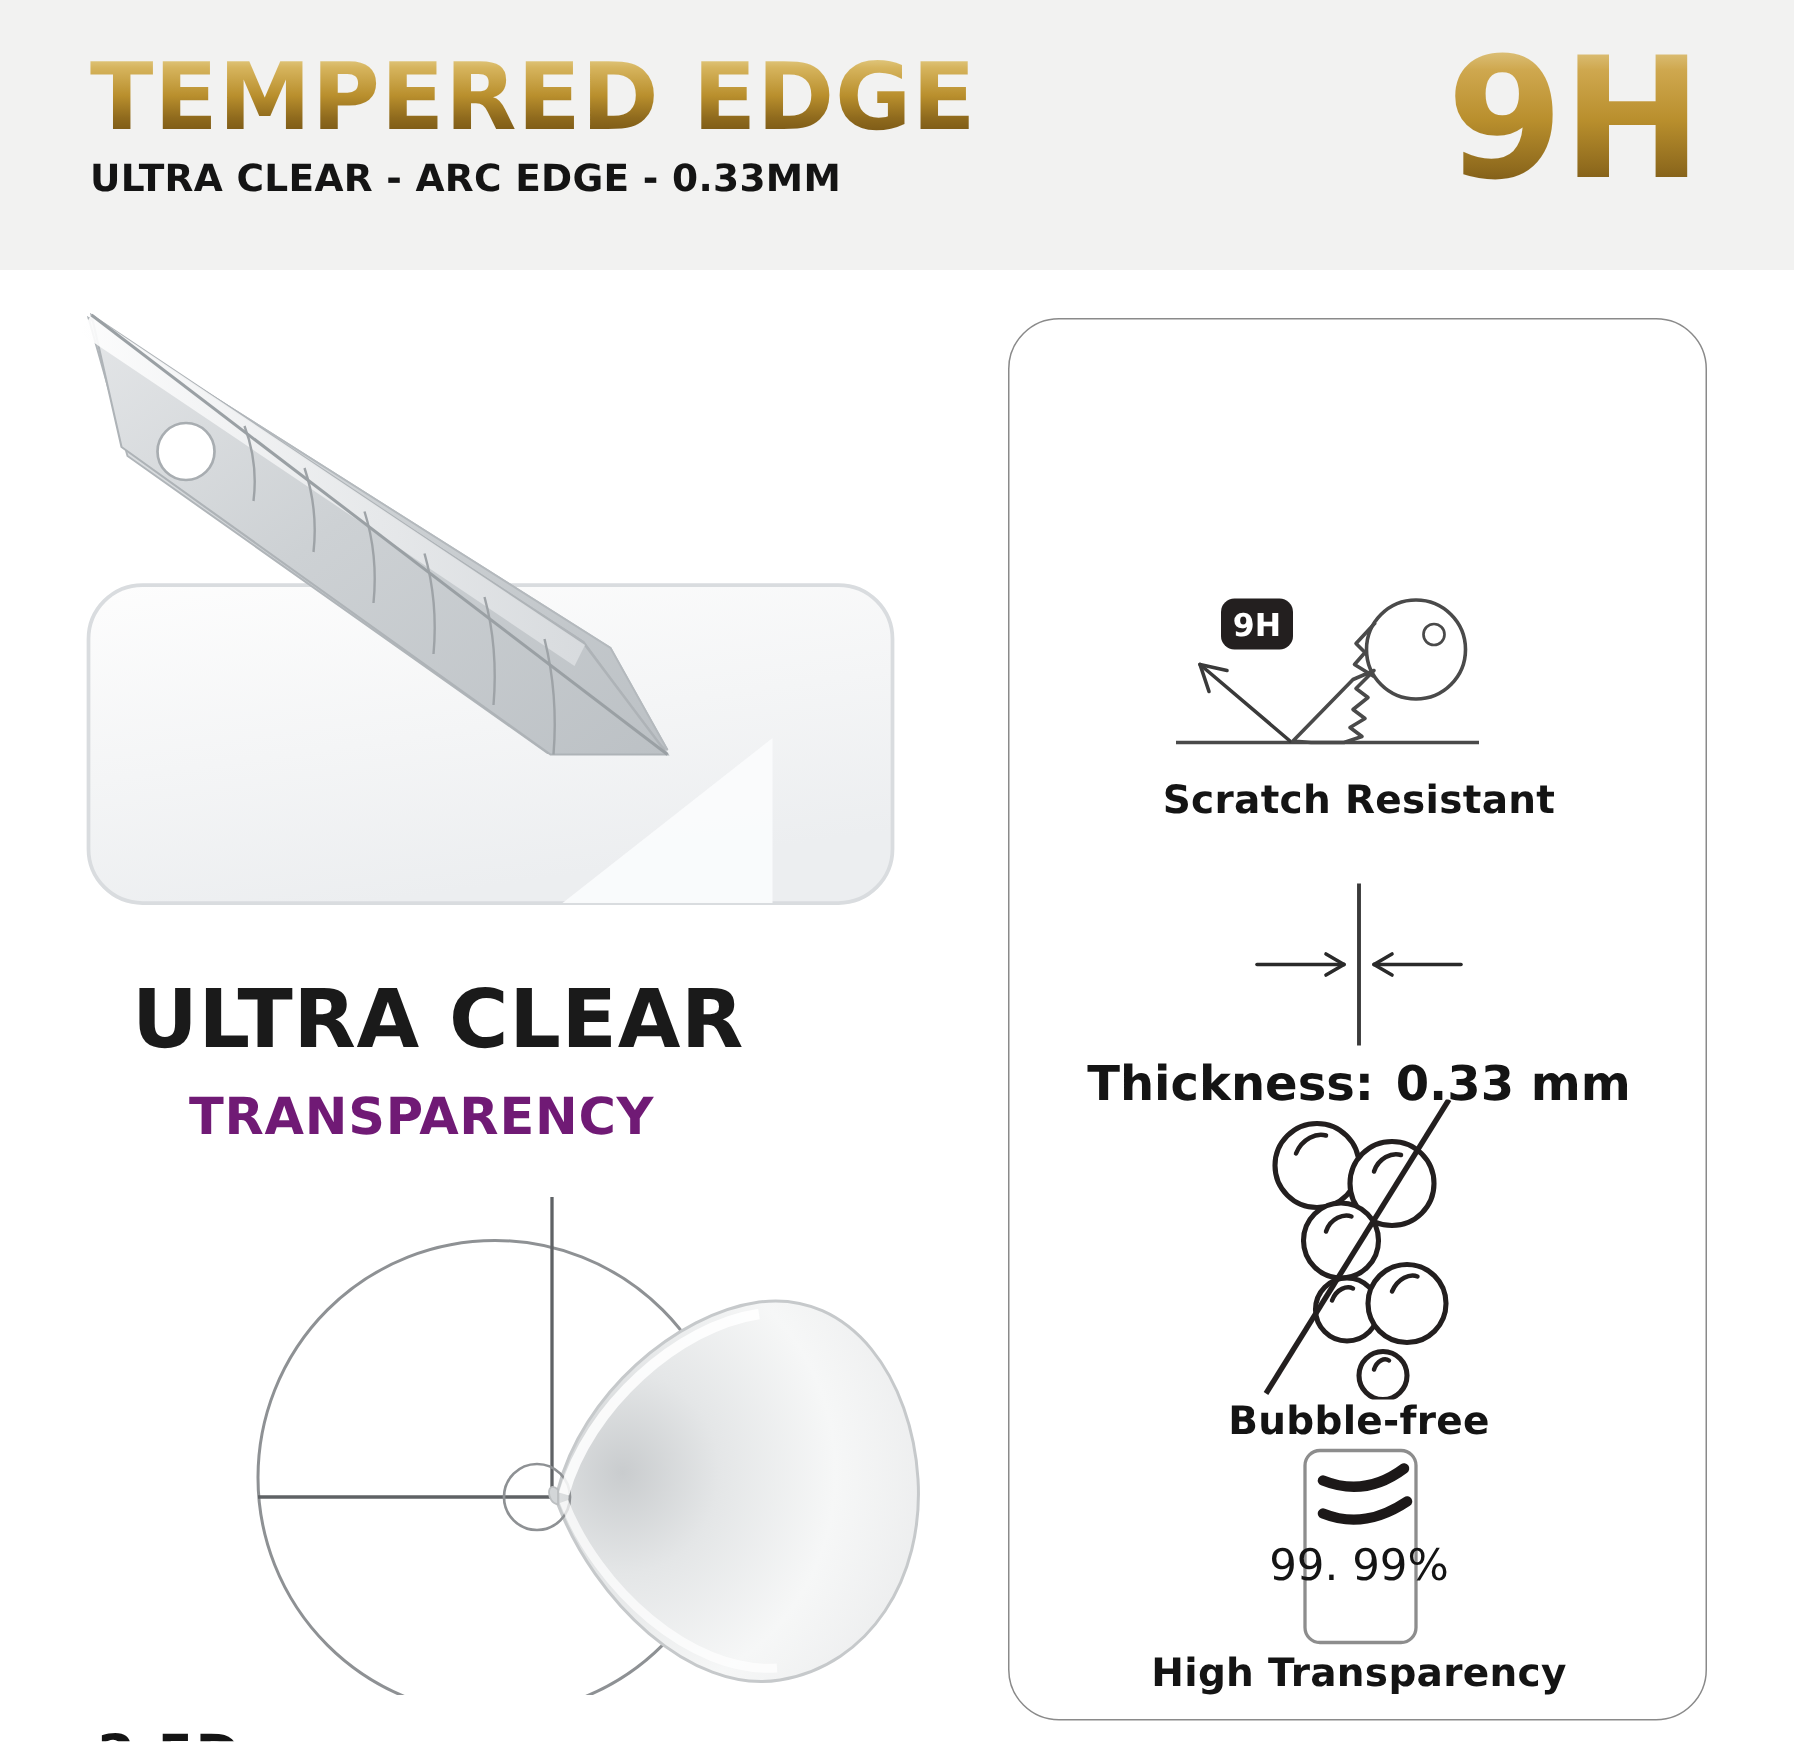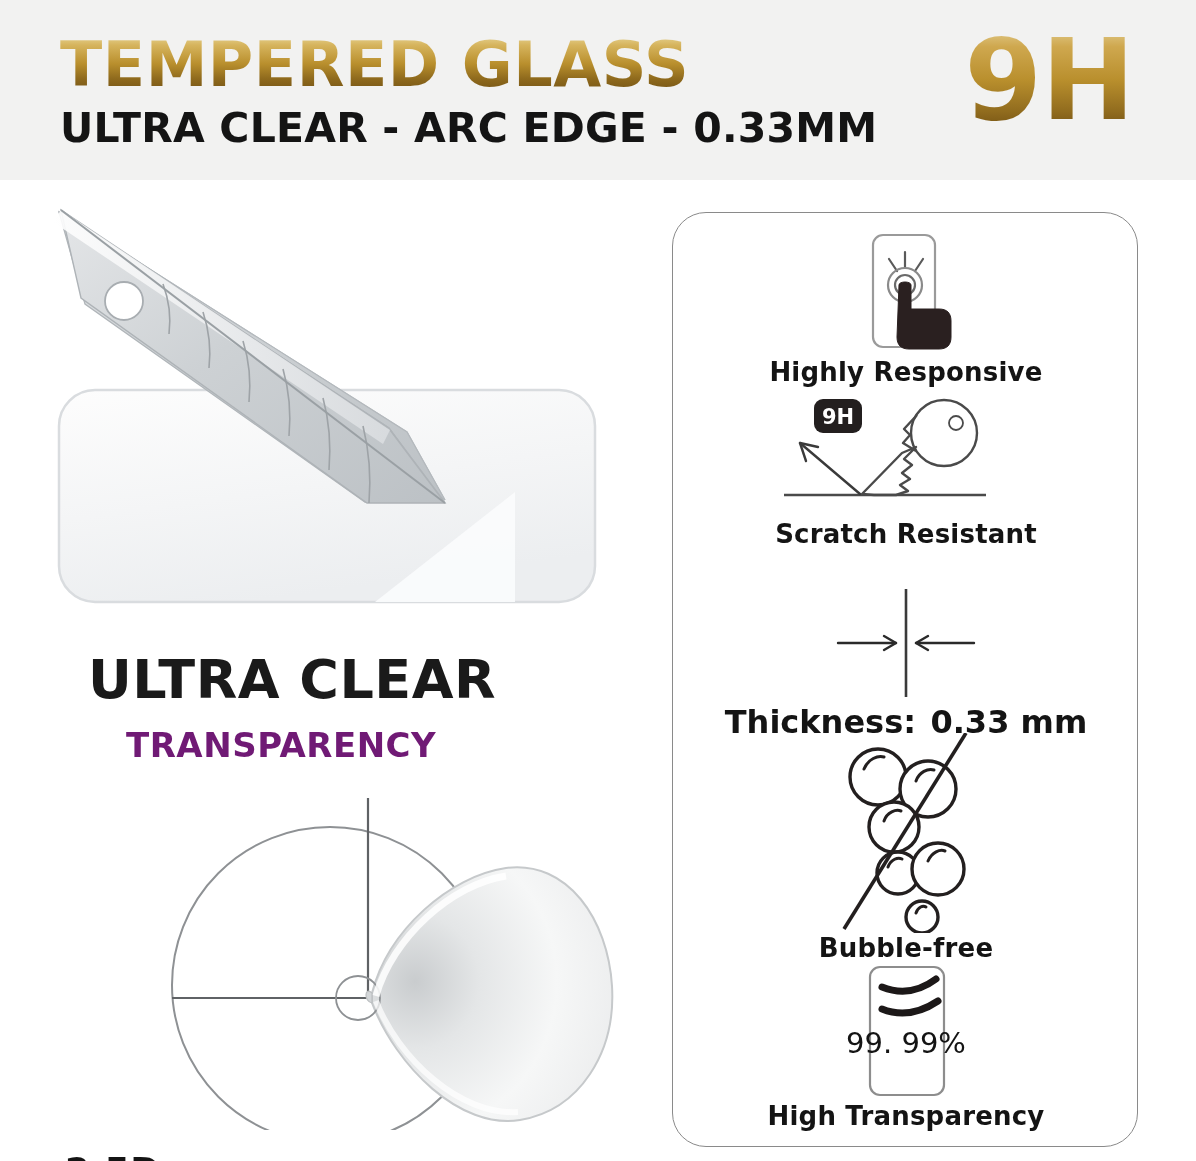--- a/index.html
+++ b/index.html
@@ -50,21 +50,21 @@
     color: transparent;
     -webkit-text-fill-color: transparent;
     white-space: nowrap;
     font-family: "DejaVu Sans", sans-serif;
   }
 
   .header-subtitle {
     position: absolute;
     left: 60px;
     top: 104px;
-    font-size: 41px;
+    font-size: 25px;
     font-weight: bold;
     letter-spacing: 0.2px;
     color: #141414;
     white-space: nowrap;
     font-family: "DejaVu Sans", sans-serif;
   }
 
   .badge-9h {
     position: absolute;
     right: 62px;
@@ -188,21 +188,21 @@
     font-family: "DejaVu Sans", sans-serif;
     white-space: nowrap;
   }
 </style>
 </head>
 <body>
 
 <div id="page">
 
   <div class="header-band">
-    <div class="header-title">TEMPERED GLASS</div>
+    <div class="header-title">TEMPERED EDGE</div>
     <div class="header-subtitle">ULTRA CLEAR - ARC EDGE - 0.33MM</div>
     <div class="badge-9h">9H</div>
   </div>
 
   <div class="left-col">
 
     <div class="blade-glass-wrap">
       <svg width="600" height="440" viewBox="0 0 600 440">
         <defs>
           <linearGradient id="gGlass" x1="0" y1="0" x2="0.35" y2="1">
@@ -302,46 +302,20 @@
         </g>
       </svg>
     </div>
 
     <div class="arc-label-25d">2.5D</div>
 
   </div>
 
   <div class="right-panel">
 
-    <div class="feature f-responsive">
-      <svg class="feature-icon" width="150" height="130" viewBox="0 0 150 130">
-        <rect x="42" y="8" width="62" height="112" rx="10" ry="10" fill="#ffffff" stroke="#9a9a9a" stroke-width="2.2"></rect>
-
-        <g stroke="#5a5a5a" stroke-width="2.2" stroke-linecap="round">
-          <line x1="58" y1="32" x2="66" y2="44"></line>
-          <line x1="74" y1="25" x2="74" y2="40"></line>
-          <line x1="92" y1="32" x2="84" y2="44"></line>
-        </g>
-
-        <circle cx="74" cy="58" r="17" fill="none" stroke="#8a8a8a" stroke-width="2.2"></circle>
-        <circle cx="74" cy="58" r="10" fill="none" stroke="#6a6a6a" stroke-width="2.2"></circle>
-
-        <path d="M68 58
-                 C 68 54, 80 54, 80 58
-                 L 80 82
-                 L 108 82
-                 C 116 82, 120 86, 120 94
-                 L 120 110
-                 C 120 118, 116 122, 108 122
-                 L 78 122
-                 C 70 122, 66 118, 66 110
-                 Z" fill="#2a2020" stroke="#2a2020" stroke-width="1"></path>
-      </svg>
-      <div class="feature-label">Highly Responsive</div>
-    </div>
 
     <div class="feature f-scratch">
       <svg class="feature-icon" width="260" height="124" viewBox="0 0 260 124">
 
         <g>
           <rect x="38" y="4" width="48" height="34" rx="9" ry="9" fill="#231f1f"></rect>
           <text x="62" y="29" text-anchor="middle" font-family="DejaVu Sans, sans-serif" font-size="21" font-weight="bold" fill="#ffffff">9H</text>
         </g>
 
         <line x1="8" y1="100" x2="210" y2="100" stroke="#4a4a4a" stroke-width="2.4"></line>

